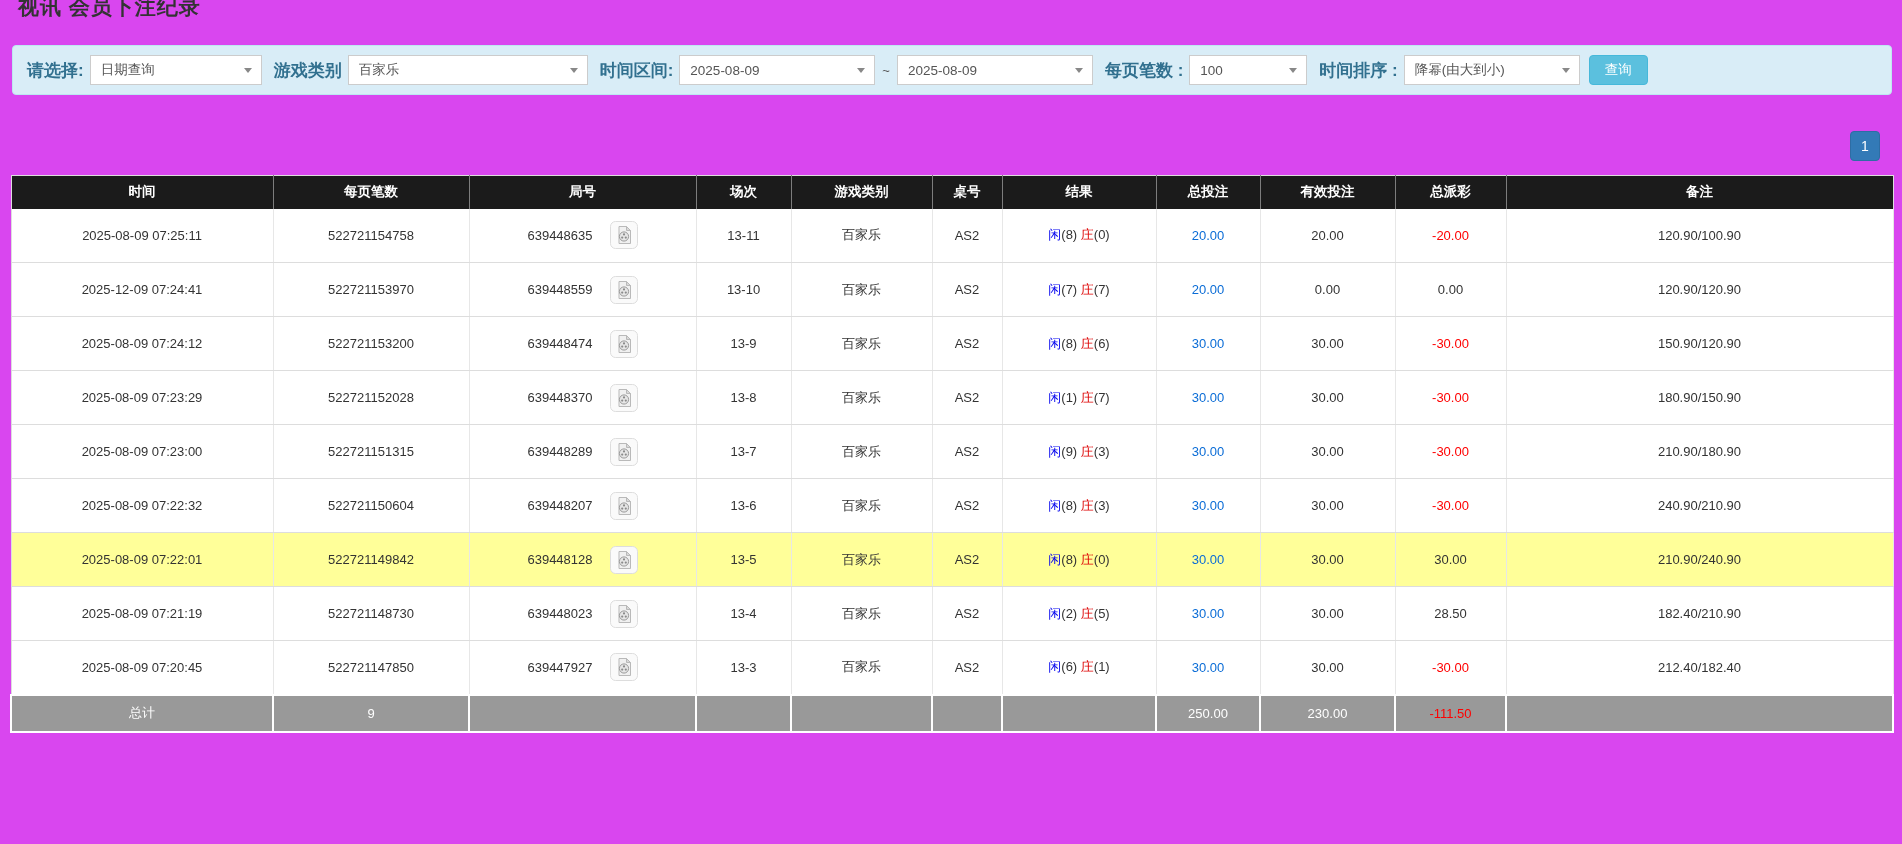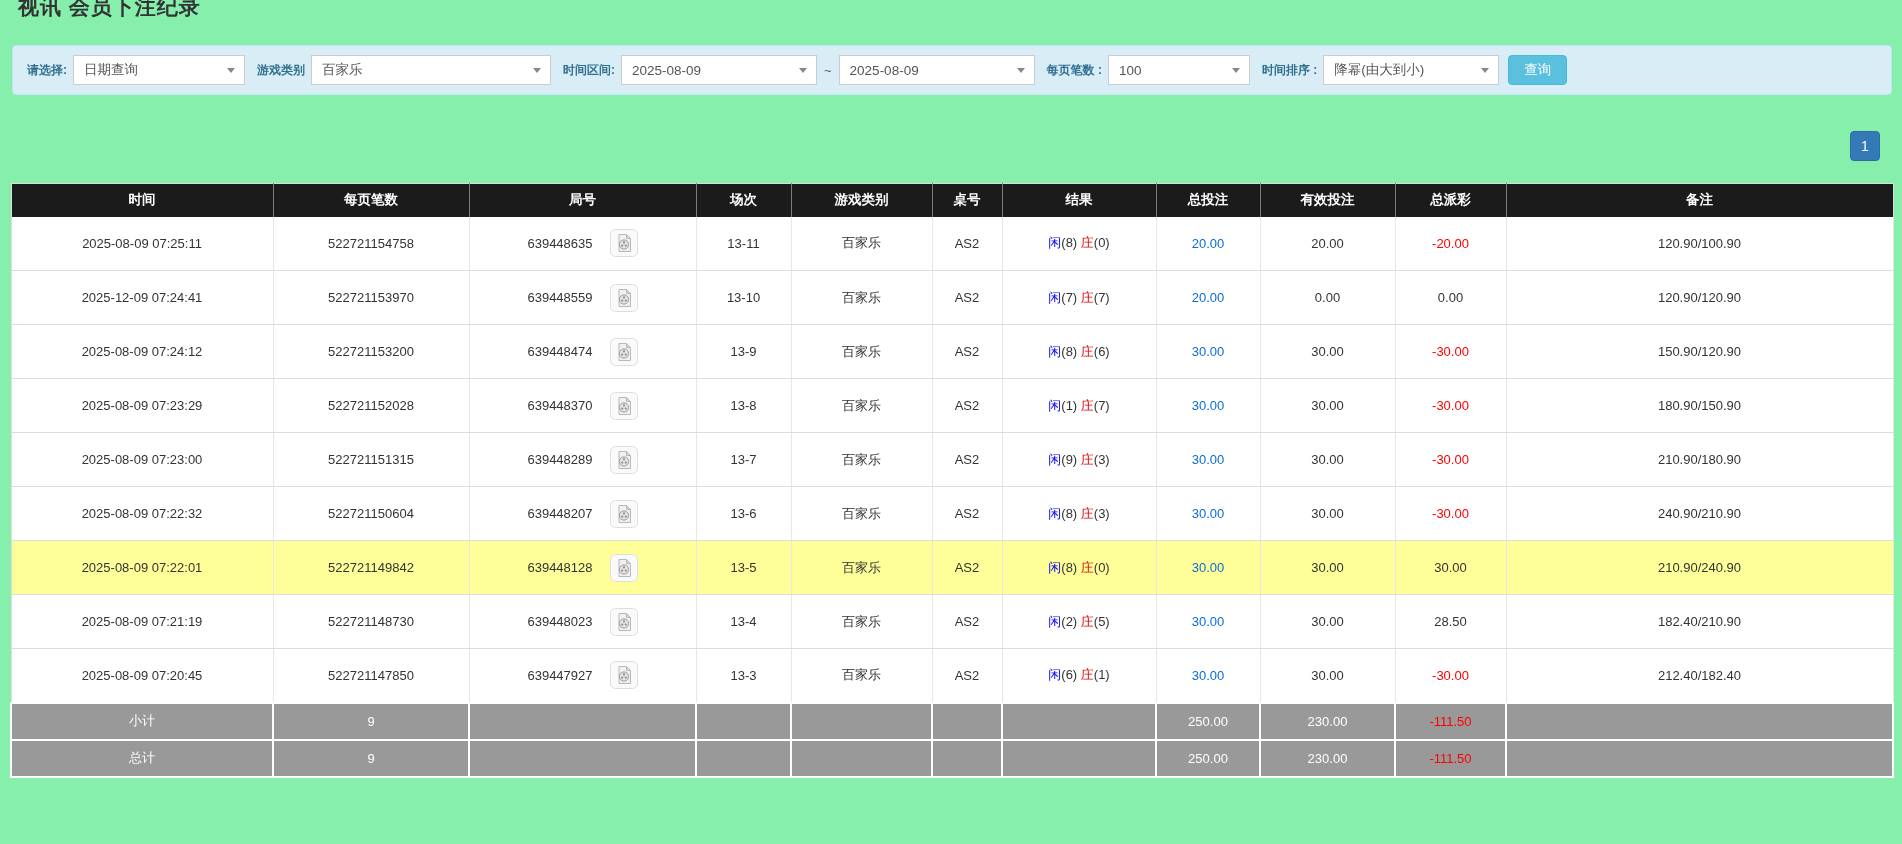--- a/index.html
+++ b/index.html
@@ -4,47 +4,47 @@
 <style>
   :root{
     --header-bg:#1b1b1b; --footer-bg:#999999; --highlight-row:#ffff99;
     --link-blue:#0a6cd6; --player-blue:#0000ee; --banker-red:#dd0000; --negative-red:#ff0000;
     --filter-bg:#d9edf7; --filter-border:#bce8f1; --filter-label:#31708f;
     --summary-bg:#dff0d8; --summary-text:#3c763d; --summary-note:#ff0000;
     --search-btn:#5bc0de; --page-btn:#337ab7;
   }
   *{box-sizing:border-box;}
   body{margin:0;background:#fff;}
-  .page{width:1902px;height:844px;overflow:hidden;background:#86efac;
+  .page{width:1902px;height:844px;overflow:hidden;background:#d946ef;
         font-family:"Liberation Sans",sans-serif;position:relative;}
   .page-title{margin:-7px 0 0 18px;font-size:21px;font-weight:700;color:#333;letter-spacing:1px;}
 
   .filter-bar{margin:24px 10px 0 12px;background:var(--filter-bg);border:1px solid var(--filter-border);
         border-radius:4px;height:50px;display:flex;align-items:center;padding:0 14px;}
-  .flabel{color:var(--filter-label);font-weight:700;font-size:12px;margin:0 6px 0 12px;white-space:nowrap;}
+  .flabel{color:var(--filter-label);font-weight:700;font-size:17px;margin:0 6px 0 12px;white-space:nowrap;}
   .flabel.first{margin-left:0;}
   .control{background:#fff;border:1px solid #ccc;border-radius:0;height:30px;display:flex;align-items:center;
         justify-content:space-between;padding:0 9px 0 10px;font-size:13.5px;color:#555;cursor:pointer;}
   .caret{width:0;height:0;border-left:4px solid transparent;border-right:4px solid transparent;
         border-top:5px solid #888;margin-left:8px;flex:none;}
-  .w-qt{width:172px}.w-game{width:240px}.w-date{width:196px}.w-size{width:142px}.w-sort{width:176px}
+  .w-qt{width:172px}.w-game{width:240px}.w-date{width:196px}.w-size{width:118px}.w-sort{width:176px}
   .tilde{margin:0 7px;color:#555;font-size:13px;}
   .btn-search{margin-left:9px;background:var(--search-btn);color:#fff;border:1px solid #46b8da;
         border-radius:4px;height:30px;padding:0 15px;font-size:13.5px;cursor:pointer;}
 
   .summary-bar{margin:24px 10px 0 12px;background:var(--summary-bg);border:1px solid #d6e9c6;border-radius:4px;
         height:42px;display:flex;align-items:center;justify-content:space-between;padding:0 14px;font-size:13px;}
   .summary-left{color:var(--summary-text);}
   .summary-right{color:var(--summary-note);}
 
   .pagination{margin:36px 22px 0 0;text-align:right;height:30px;}
   .page-btn{width:30px;height:30px;background:var(--page-btn);color:#fff;border:1px solid #2e6da4;
         border-radius:4px;font-size:14px;cursor:pointer;}
 
-  .table-wrap{margin:22px 10px 0 10px;}
+  .table-wrap{margin:14px 10px 0 10px;}
   table{width:1882px;border-collapse:collapse;table-layout:fixed;border:1px solid #ddd;}
   thead th{background:var(--header-bg);color:#fff;font-size:13.5px;font-weight:700;height:33px;
         border-right:1px solid #7d7d7d;text-align:center;}
   thead th:last-child{border-right:none;}
   tbody td{height:54px;text-align:center;font-size:13px;color:#333;
         border-bottom:1px solid #ddd;border-right:1px solid #e7e7e7;background:#fff;}
   tbody tr.highlight td{background:var(--highlight-row);}
   .link{color:var(--link-blue);cursor:pointer;}
   .neg{color:var(--negative-red);}
   .player{color:var(--player-blue);}
@@ -384,42 +384,29 @@
             <td>AS2</td>
             <td><span class="player">闲</span><span>(6) </span><span class="banker">庄</span><span>(1)</span></td>
             <td><span class="link">30.00</span></td>
             <td>30.00</td>
             <td class="neg">-30.00</td>
             <td>212.40/182.40</td>
           </tr>
         </tbody>
       <tfoot>
           <tr>
-            <td>小计</td>
+            <td>总计</td>
             <td>9</td>
             <td></td>
             <td></td>
             <td></td>
             <td></td>
             <td></td>
             <td>250.00</td>
             <td>230.00</td>
             <td class="neg">-111.50</td>
             <td></td>
           </tr>
-          <tr>
-            <td>总计</td>
-            <td>9</td>
-            <td></td>
-            <td></td>
-            <td></td>
-            <td></td>
-            <td></td>
-            <td>250.00</td>
-            <td>230.00</td>
-            <td class="neg">-111.50</td>
-            <td></td>
-          </tr>
         </tfoot>
     </table>
   </div>
 
 </div>
 
 </body></html>

